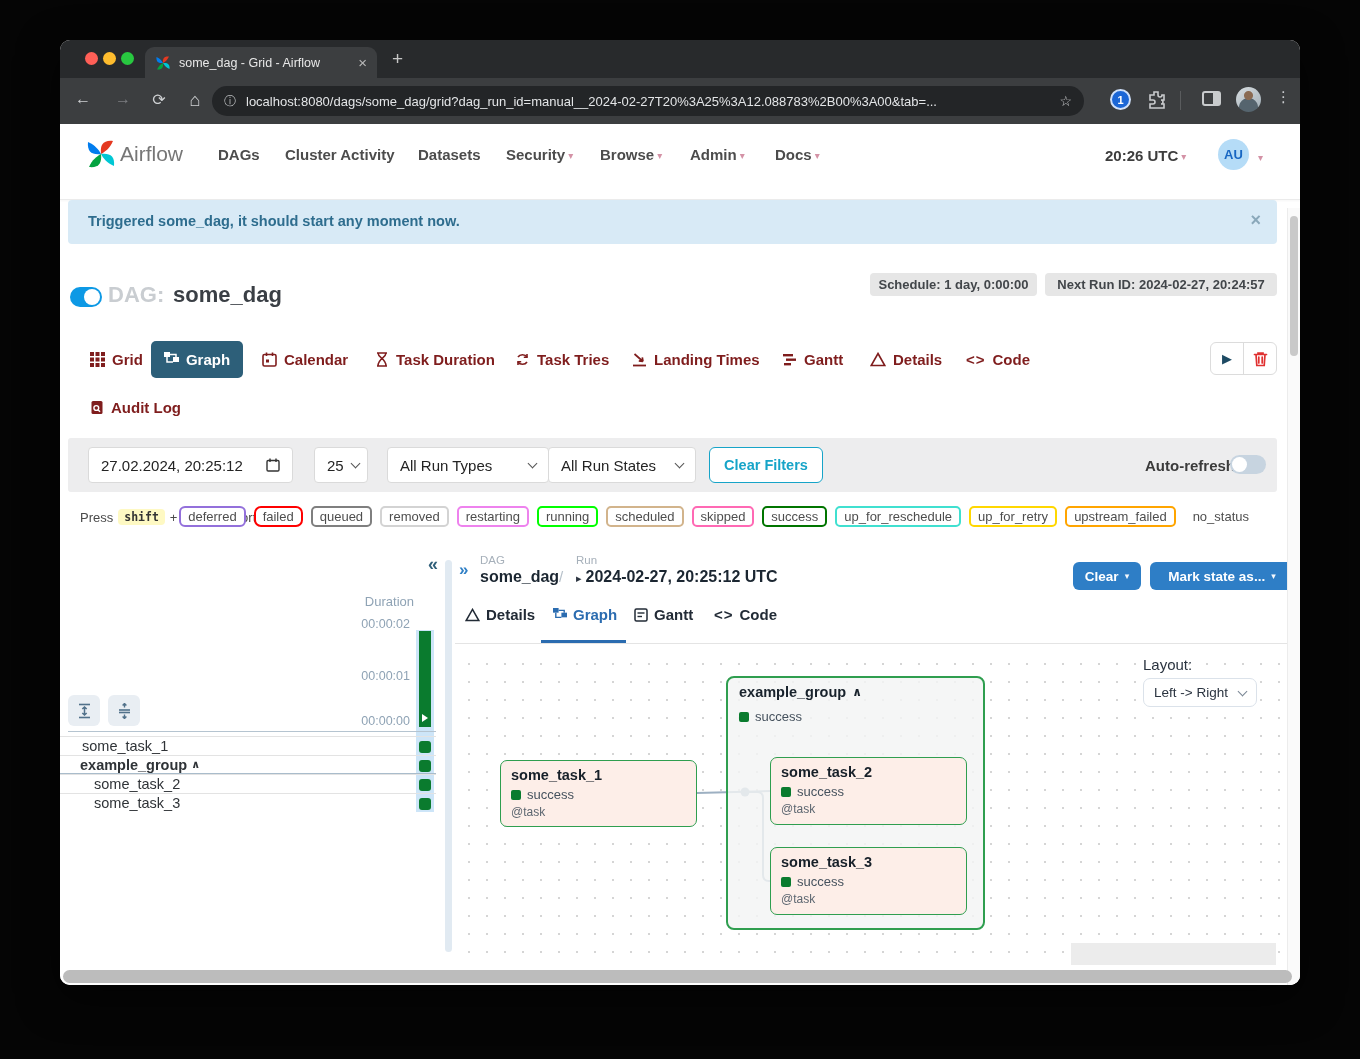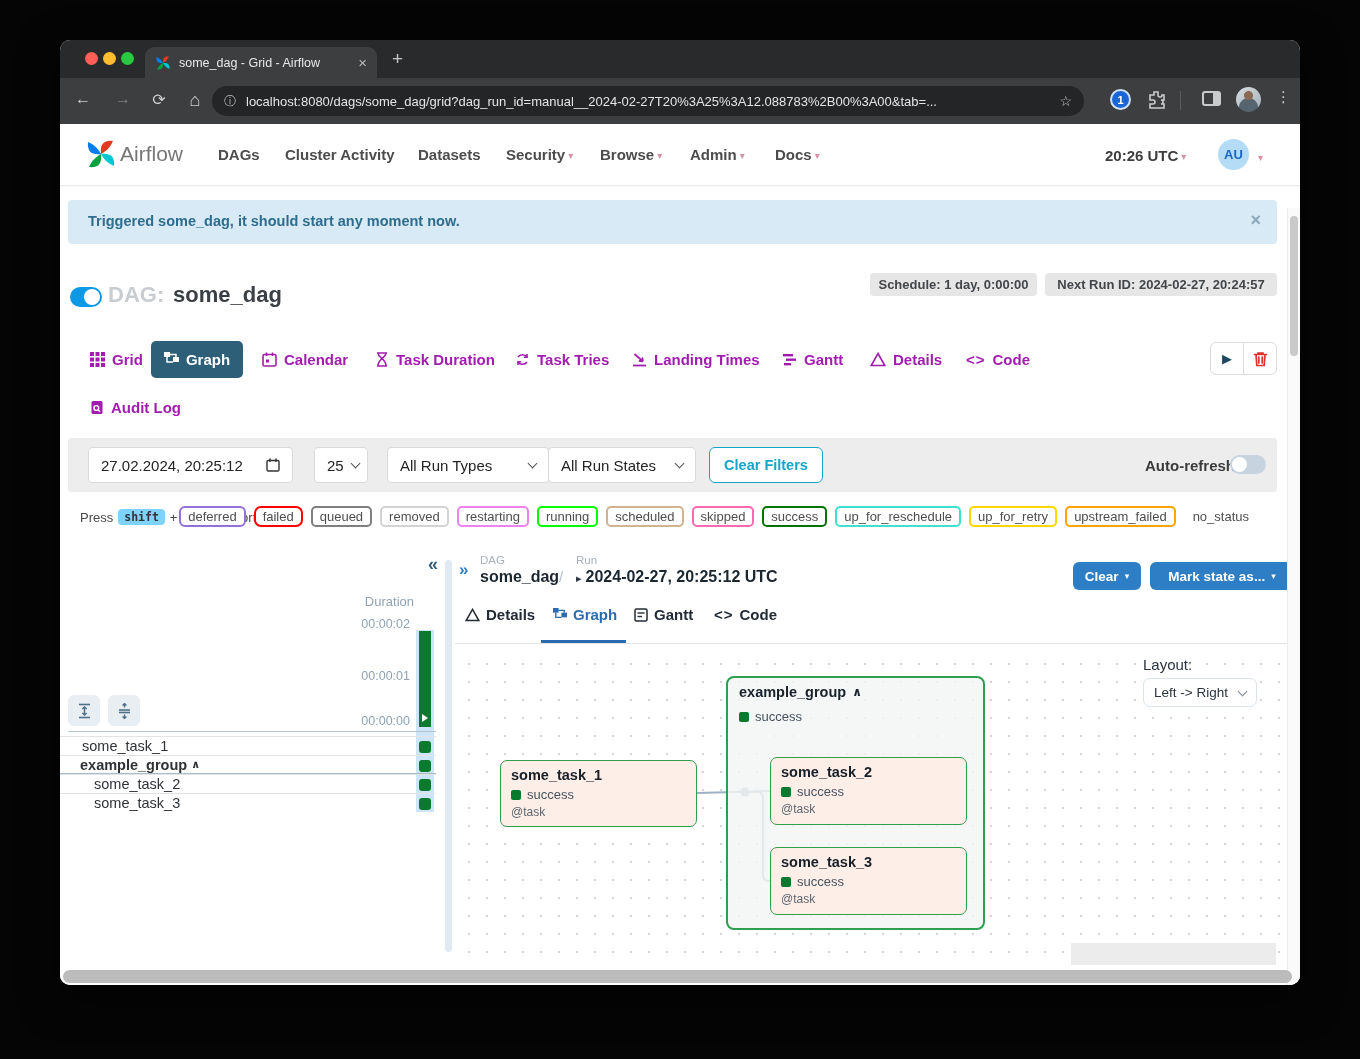--- a/index.html
+++ b/index.html
@@ -30,21 +30,21 @@
                   border-radius:3px; }
   .sidepanel-ic::after { content:""; position:absolute; right:0; top:0; width:6px; height:100%; background:#c9cbcd; }
   .tb-avatar { position:absolute; left:1176px; top:9px; width:25px; height:25px; border-radius:50%;
                background:radial-gradient(circle at 50% 34%, #8a6a52 0 4px, transparent 5px),
                           radial-gradient(circle at 50% 82%, #55646e 0 9px, transparent 10px),
                           linear-gradient(145deg,#d8dde0,#9fadb6); }
   .kebab { position:absolute; left:1216px; top:10px; color:#c9cbcd; font-size:15px; letter-spacing:0; }
 
   
   .page { position:absolute; left:0; top:84px; width:100%; height:861px; background:#fff; }
-  .af-nav { position:absolute; left:0; top:0; width:100%; height:62px; background:#fff;
+  .af-nav { position:absolute; left:0; top:0; width:100%; height:76px; background:#fff;
             border-bottom:1px solid #ebebeb; box-shadow:0 1px 2px rgba(0,0,0,.04); }
   .brand-text { position:absolute; left:60px; top:18px; font-size:21px; color:#767676; }
   .nav-item { position:absolute; top:22px; font-size:15px; font-weight:600; color:#4c4c4c; white-space:nowrap; }
   .nav-caret { font-size:10px; color:#d492a6; margin-left:3px; vertical-align:1px; }
   .nav-clock { position:absolute; left:1045px; top:23px; font-size:15px; font-weight:700; color:#3d3d3d; }
   .nav-avatar { position:absolute; left:1158px; top:15px; width:31px; height:31px; border-radius:50%;
                 background:#b5dcf7; color:#1766c2; font-weight:700; font-size:13px;
                 display:flex; align-items:center; justify-content:center; }
   .nav-av-caret { position:absolute; left:1198px; top:28px; font-size:10px; color:#d492a6; }
 
@@ -56,21 +56,21 @@
   
   .dag-toggle { position:absolute; left:10px; top:163px; width:32px; height:20px; border-radius:10px; background:#0d99e5; }
   .dag-toggle::after { content:""; position:absolute; right:2px; top:2px; width:16px; height:16px; background:#fff; border-radius:50%; }
   .dag-label { position:absolute; left:48px; top:158px; font-size:22px; font-weight:600; color:#c9cdd1; }
   .dag-name  { position:absolute; left:113px; top:158px; font-size:22px; font-weight:700; color:#3a3f45; }
   .hdr-badge { position:absolute; top:149px; height:23px; background:#e6e6e6; border-radius:4px;
                font-size:13px; font-weight:700; color:#42464a; display:flex; align-items:center; justify-content:center; }
 
   
   .dtab { position:absolute; top:217px; height:37px; display:inline-flex; align-items:center; gap:7px;
-          font-size:15px; font-weight:600; color:#a21caf; white-space:nowrap; }
+          font-size:15px; font-weight:600; color:#7f1d1d; white-space:nowrap; }
   .dtab svg { display:block; }
   .dtab-active { position:absolute; left:91px; top:217px; width:92px; height:37px; background:#2d5f79;
                  border-radius:5px; color:#fff; display:flex; align-items:center; justify-content:center; gap:7px;
                  font-size:15px; font-weight:600; }
   .dtab-audit { top:265px; }
   .actions { position:absolute; left:1150px; top:218px; width:67px; height:33px; border:1px solid #dcdcdc;
              border-radius:6px; display:flex; overflow:hidden; background:#fff; }
   .action-cell { flex:1; display:flex; align-items:center; justify-content:center; }
   .action-cell + .action-cell { border-left:1px solid #dcdcdc; }
   .play-glyph { color:#1d4a63; font-size:13px; }
@@ -84,21 +84,21 @@
   .clear-filters { position:absolute; left:641px; top:9px; width:114px; height:36px; background:#fff;
                    border:1.5px solid #16a4c8; border-radius:6px; color:#16a4c8; font-size:14.5px; font-weight:700;
                    display:flex; align-items:center; justify-content:center; }
   .ar-label { position:absolute; left:1077px; top:19px; font-size:15px; font-weight:700; color:#3b3b3b; }
   .ar-toggle { position:absolute; left:1162px; top:17px; width:36px; height:19px; border-radius:10px; background:#c7d4e0; }
   .ar-toggle::after { content:""; position:absolute; left:2px; top:2px; width:15px; height:15px; border-radius:50%; background:#fff; }
 
   
   .shortcuts { position:absolute; left:20px; top:385px; font-size:13px; color:#4a4a4a; display:flex; align-items:center; gap:5px; }
   kbd { font-family:"DejaVu Sans Mono",monospace; font-size:11.5px; font-weight:700; color:#333;
-        background:#7dd3fc; border-radius:4px; padding:1px 6px; }
+        background:#fef9c3; border-radius:4px; padding:1px 6px; }
   .legend { position:absolute; left:360px; right:42px; top:382px; display:flex; justify-content:flex-end;
             align-items:center; gap:8px; }
   .badge { font-size:13px; color:#4e4e4e; border:2px solid #999; border-radius:5px; padding:1px 7px; background:#fff; white-space:nowrap; }
   .badge.noborder { border-color:transparent; background:transparent; }
 
   
   .grid-panel { position:absolute; left:0; top:414px; width:384px; height:424px; }
   .collapse-left { position:absolute; left:368px; top:16px; font-size:18px; font-weight:700; color:#31607a; }
   .dur-label { position:absolute; right:30px; top:56px; font-size:13px; color:#8fa3b5; }
   .tick { position:absolute; right:34px; font-size:12.5px; color:#8fa3b5; }

